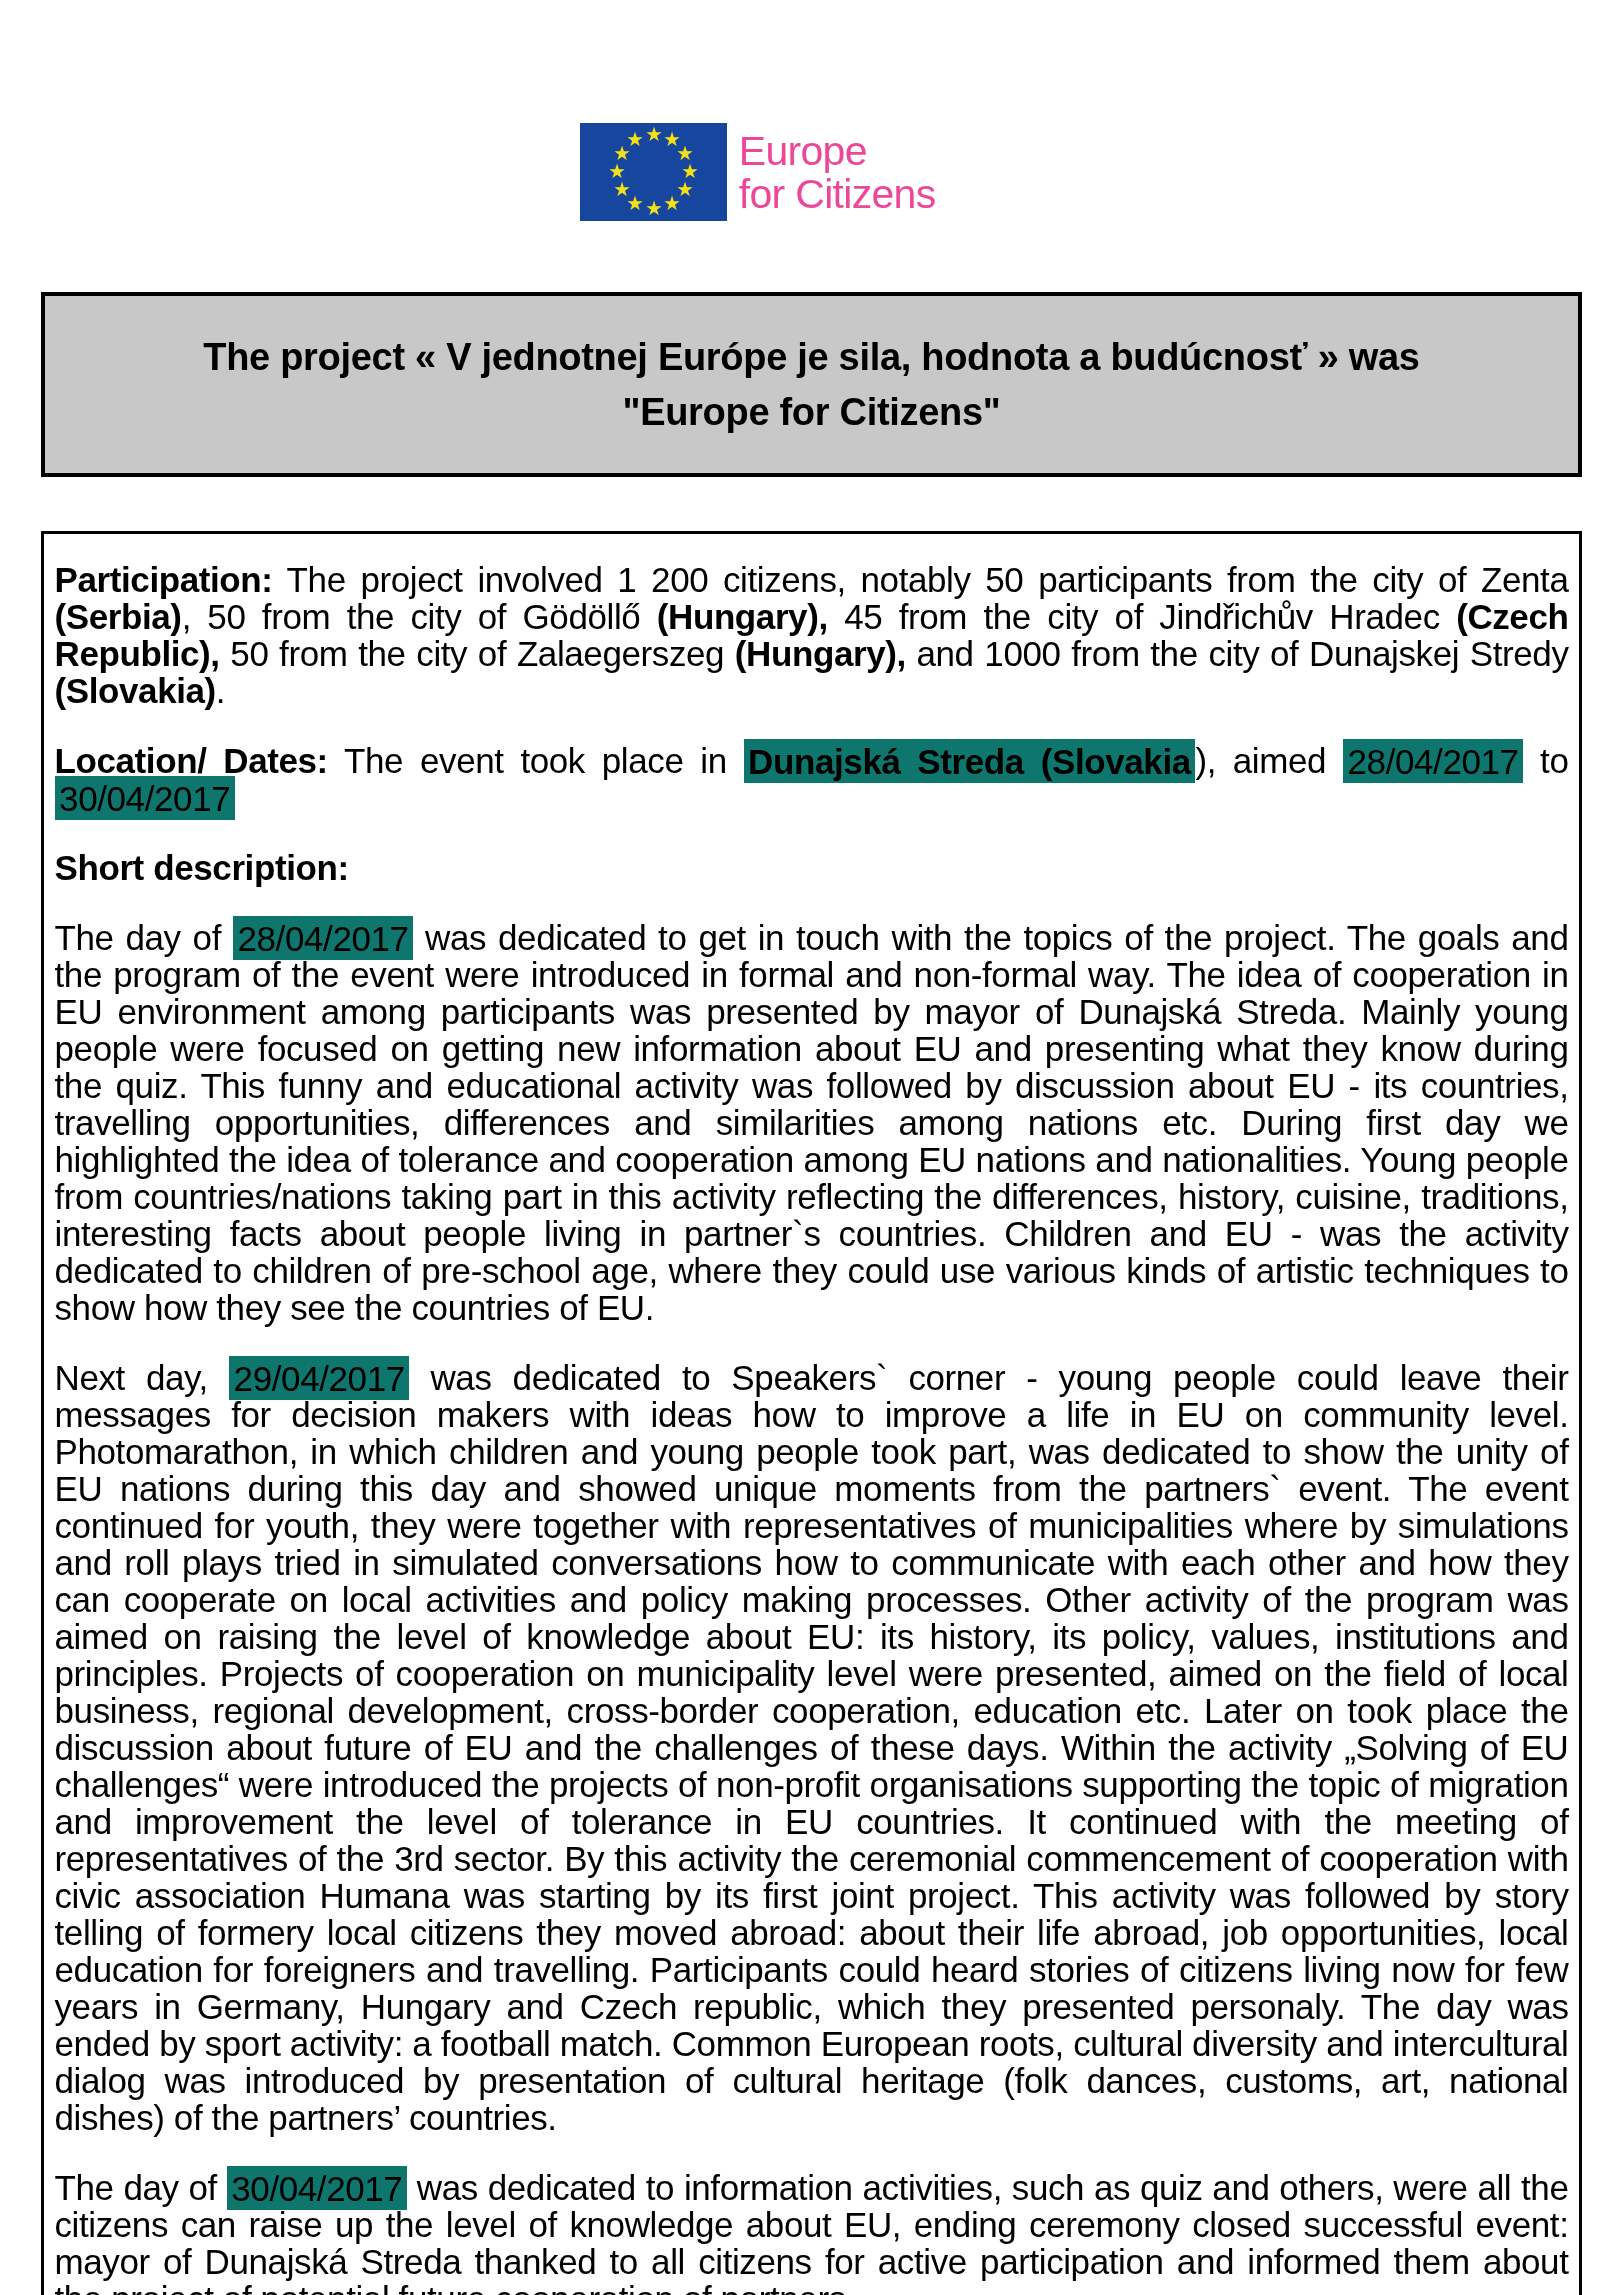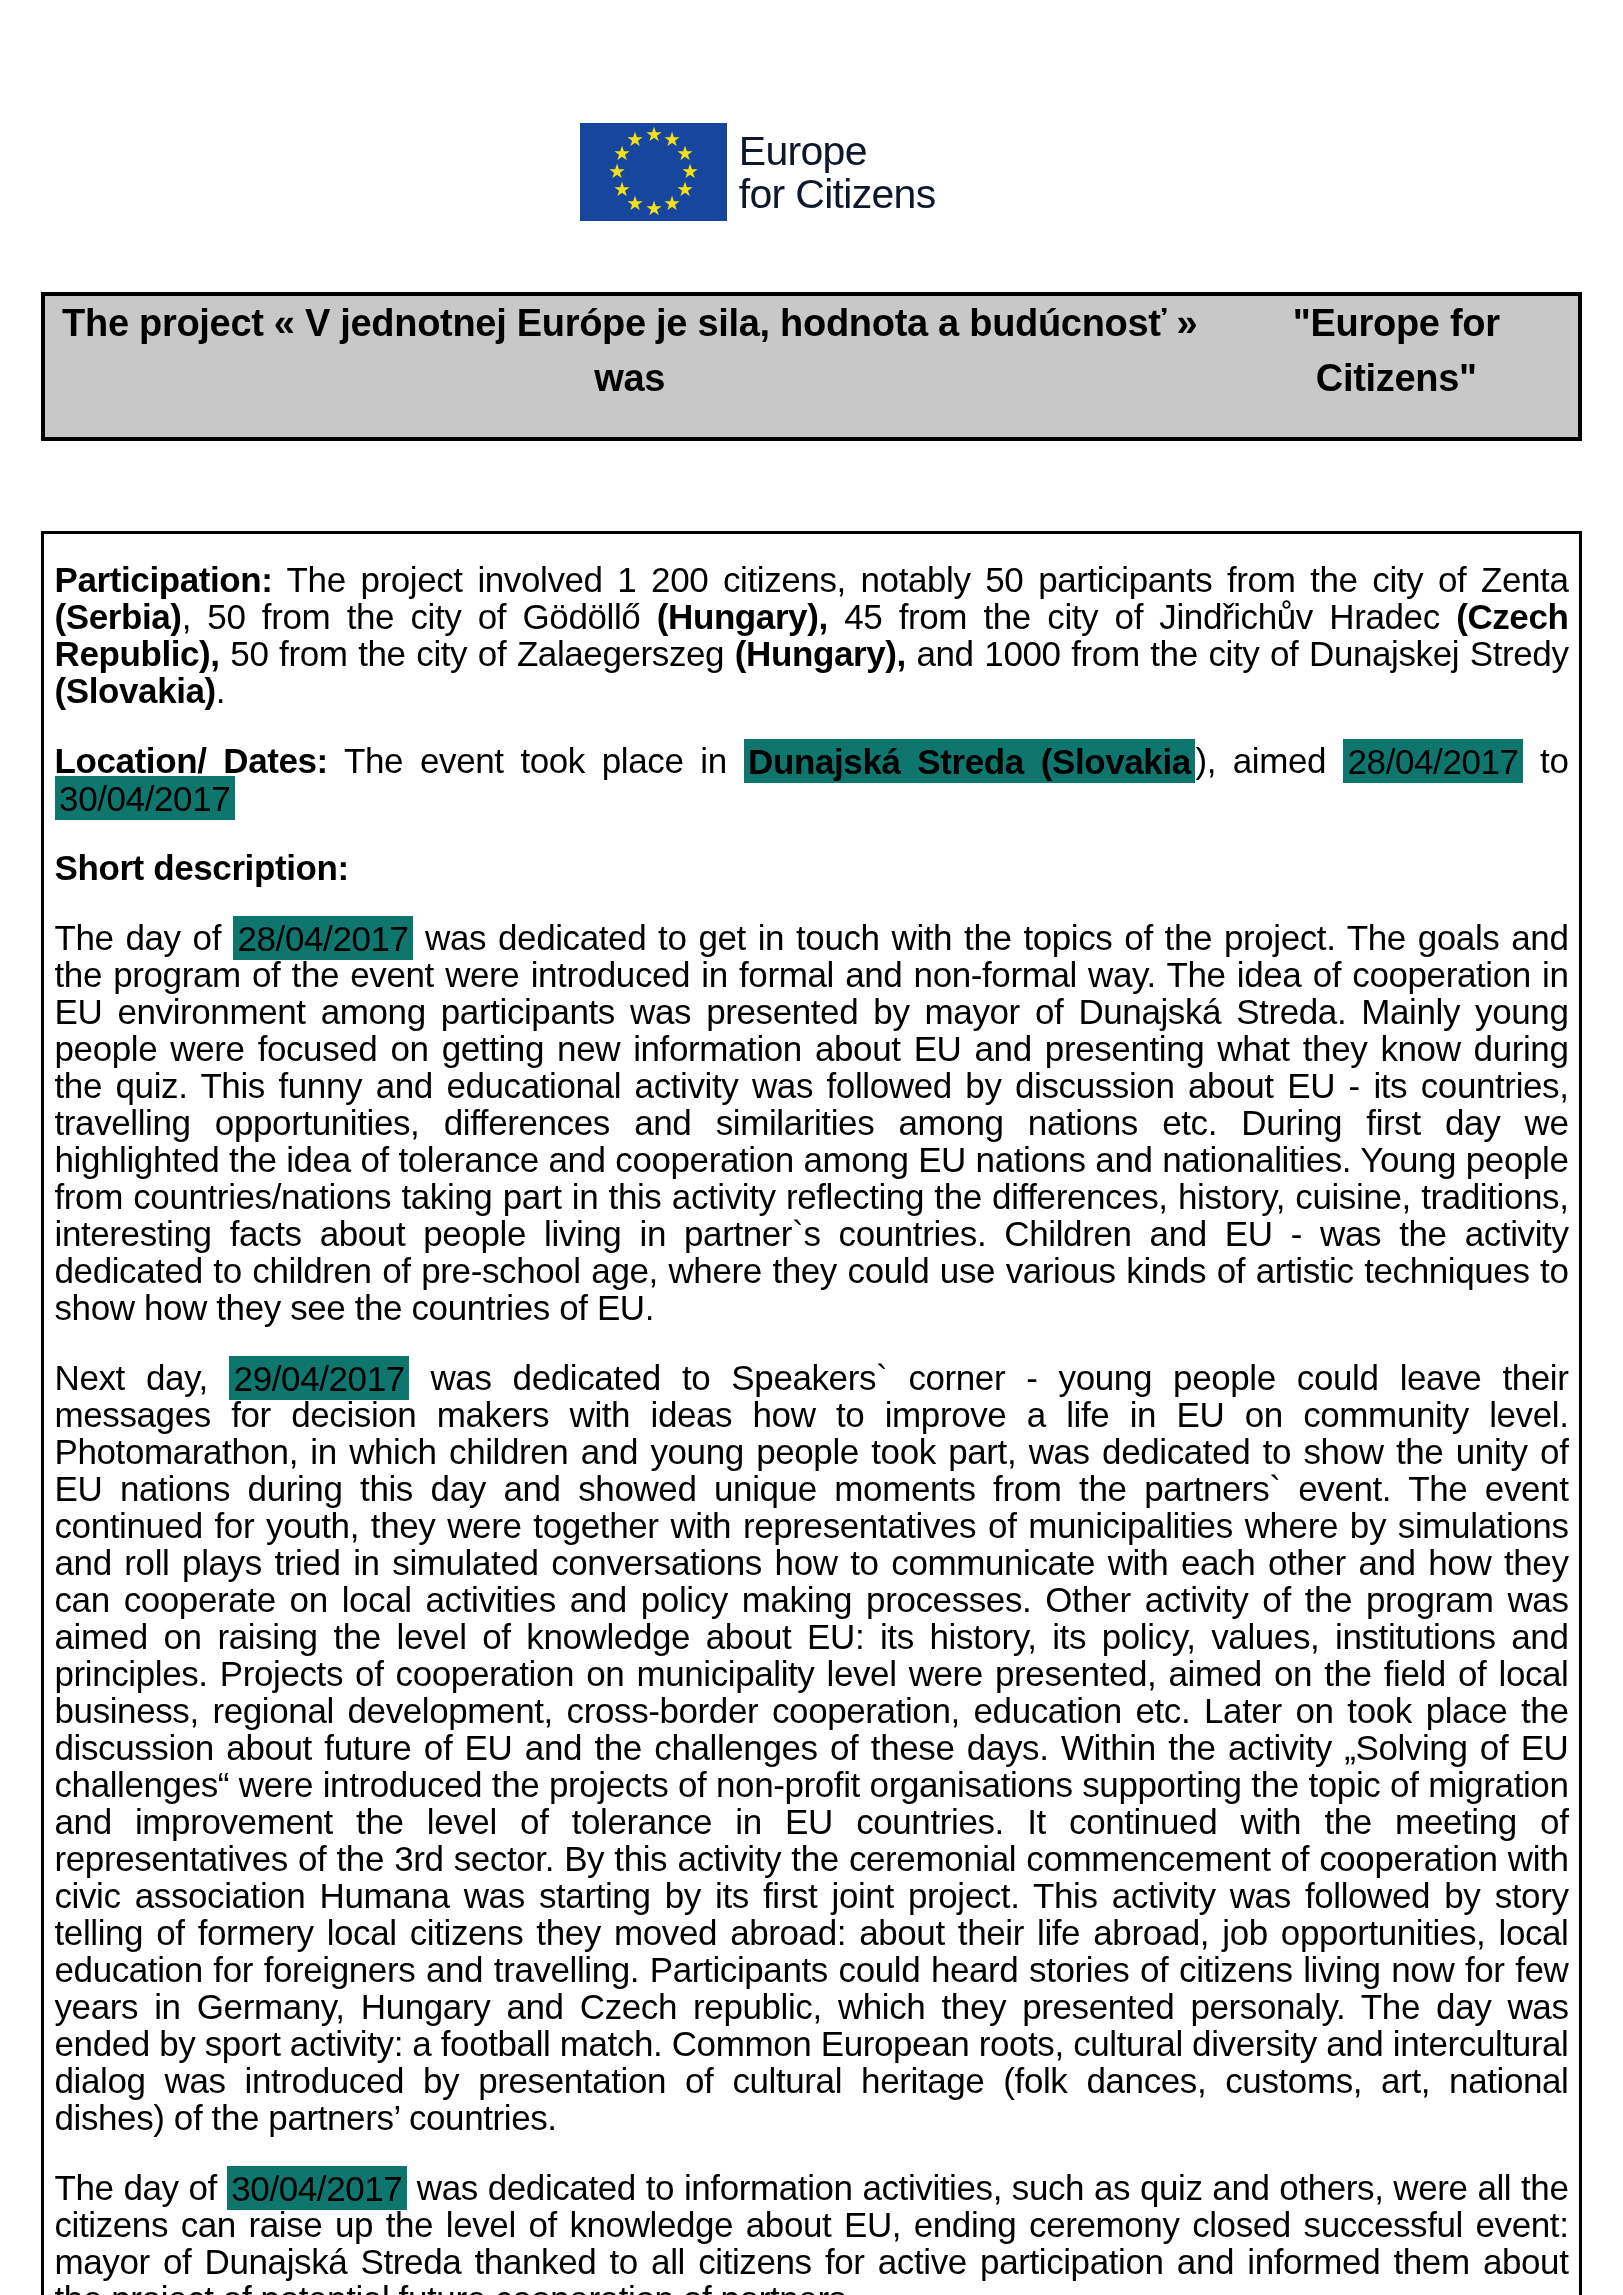--- a/index.html
+++ b/index.html
@@ -30,38 +30,39 @@
   .eu-flag .star {
     position: absolute;
     color: #f3e018;
     font-size: 19.6px;
     line-height: 19.6px;
     transform: translate(-50%, -50%);
   }
   .logo-text {
     margin-left: 11.8px;
     padding-top: 6.5px;
-    color: #0f172a;
+    color: #ec4899;
     font-size: 41px;
     line-height: 43px;
     letter-spacing: -0.7px;
     white-space: nowrap;
   }
 
   
   .title-box {
     position: absolute;
     left: 41px;
     top: 292px;
     width: 1541px;
-    height: 149px;
+    height: 185px;
     box-sizing: border-box;
     border: 4.6px solid #000;
     background: #c8c8c8;
     display: flex;
+    flex-direction: column;
     justify-content: center;
     text-align: center;
     font-weight: bold;
     font-size: 38px;
     line-height: 55px;
     letter-spacing: -0.3px;
   }
 
   
   .doc-table {

